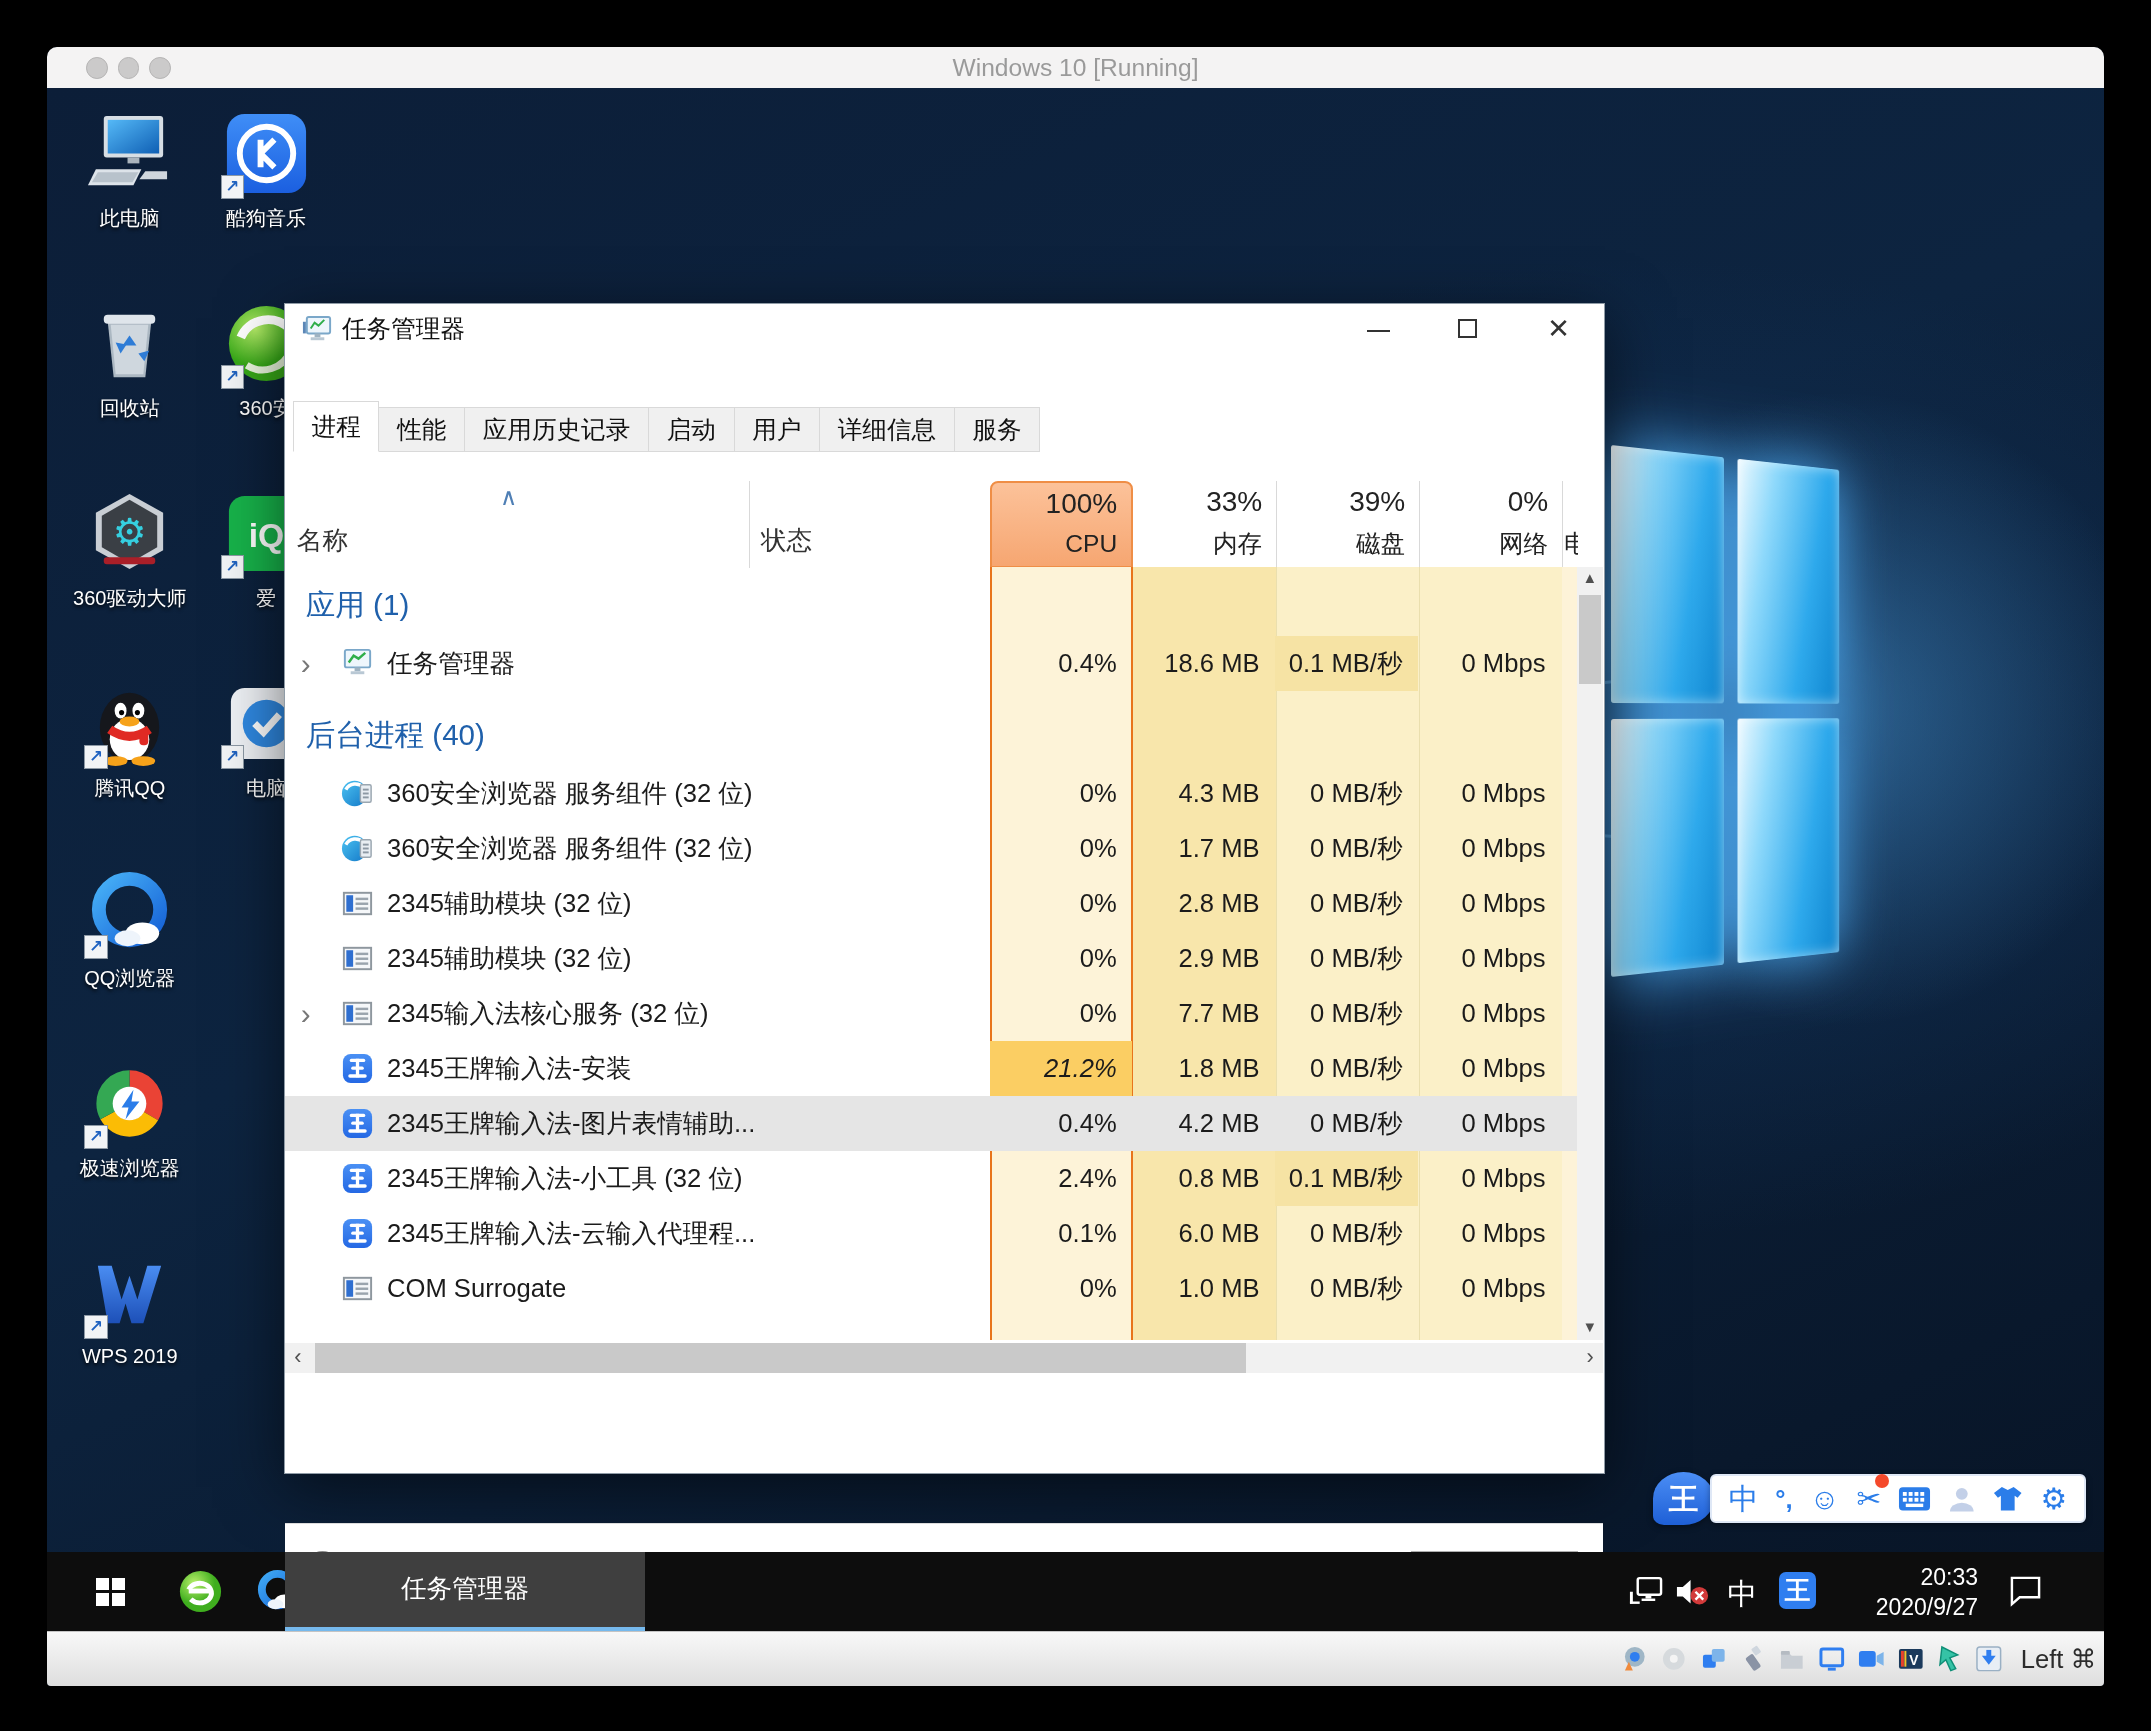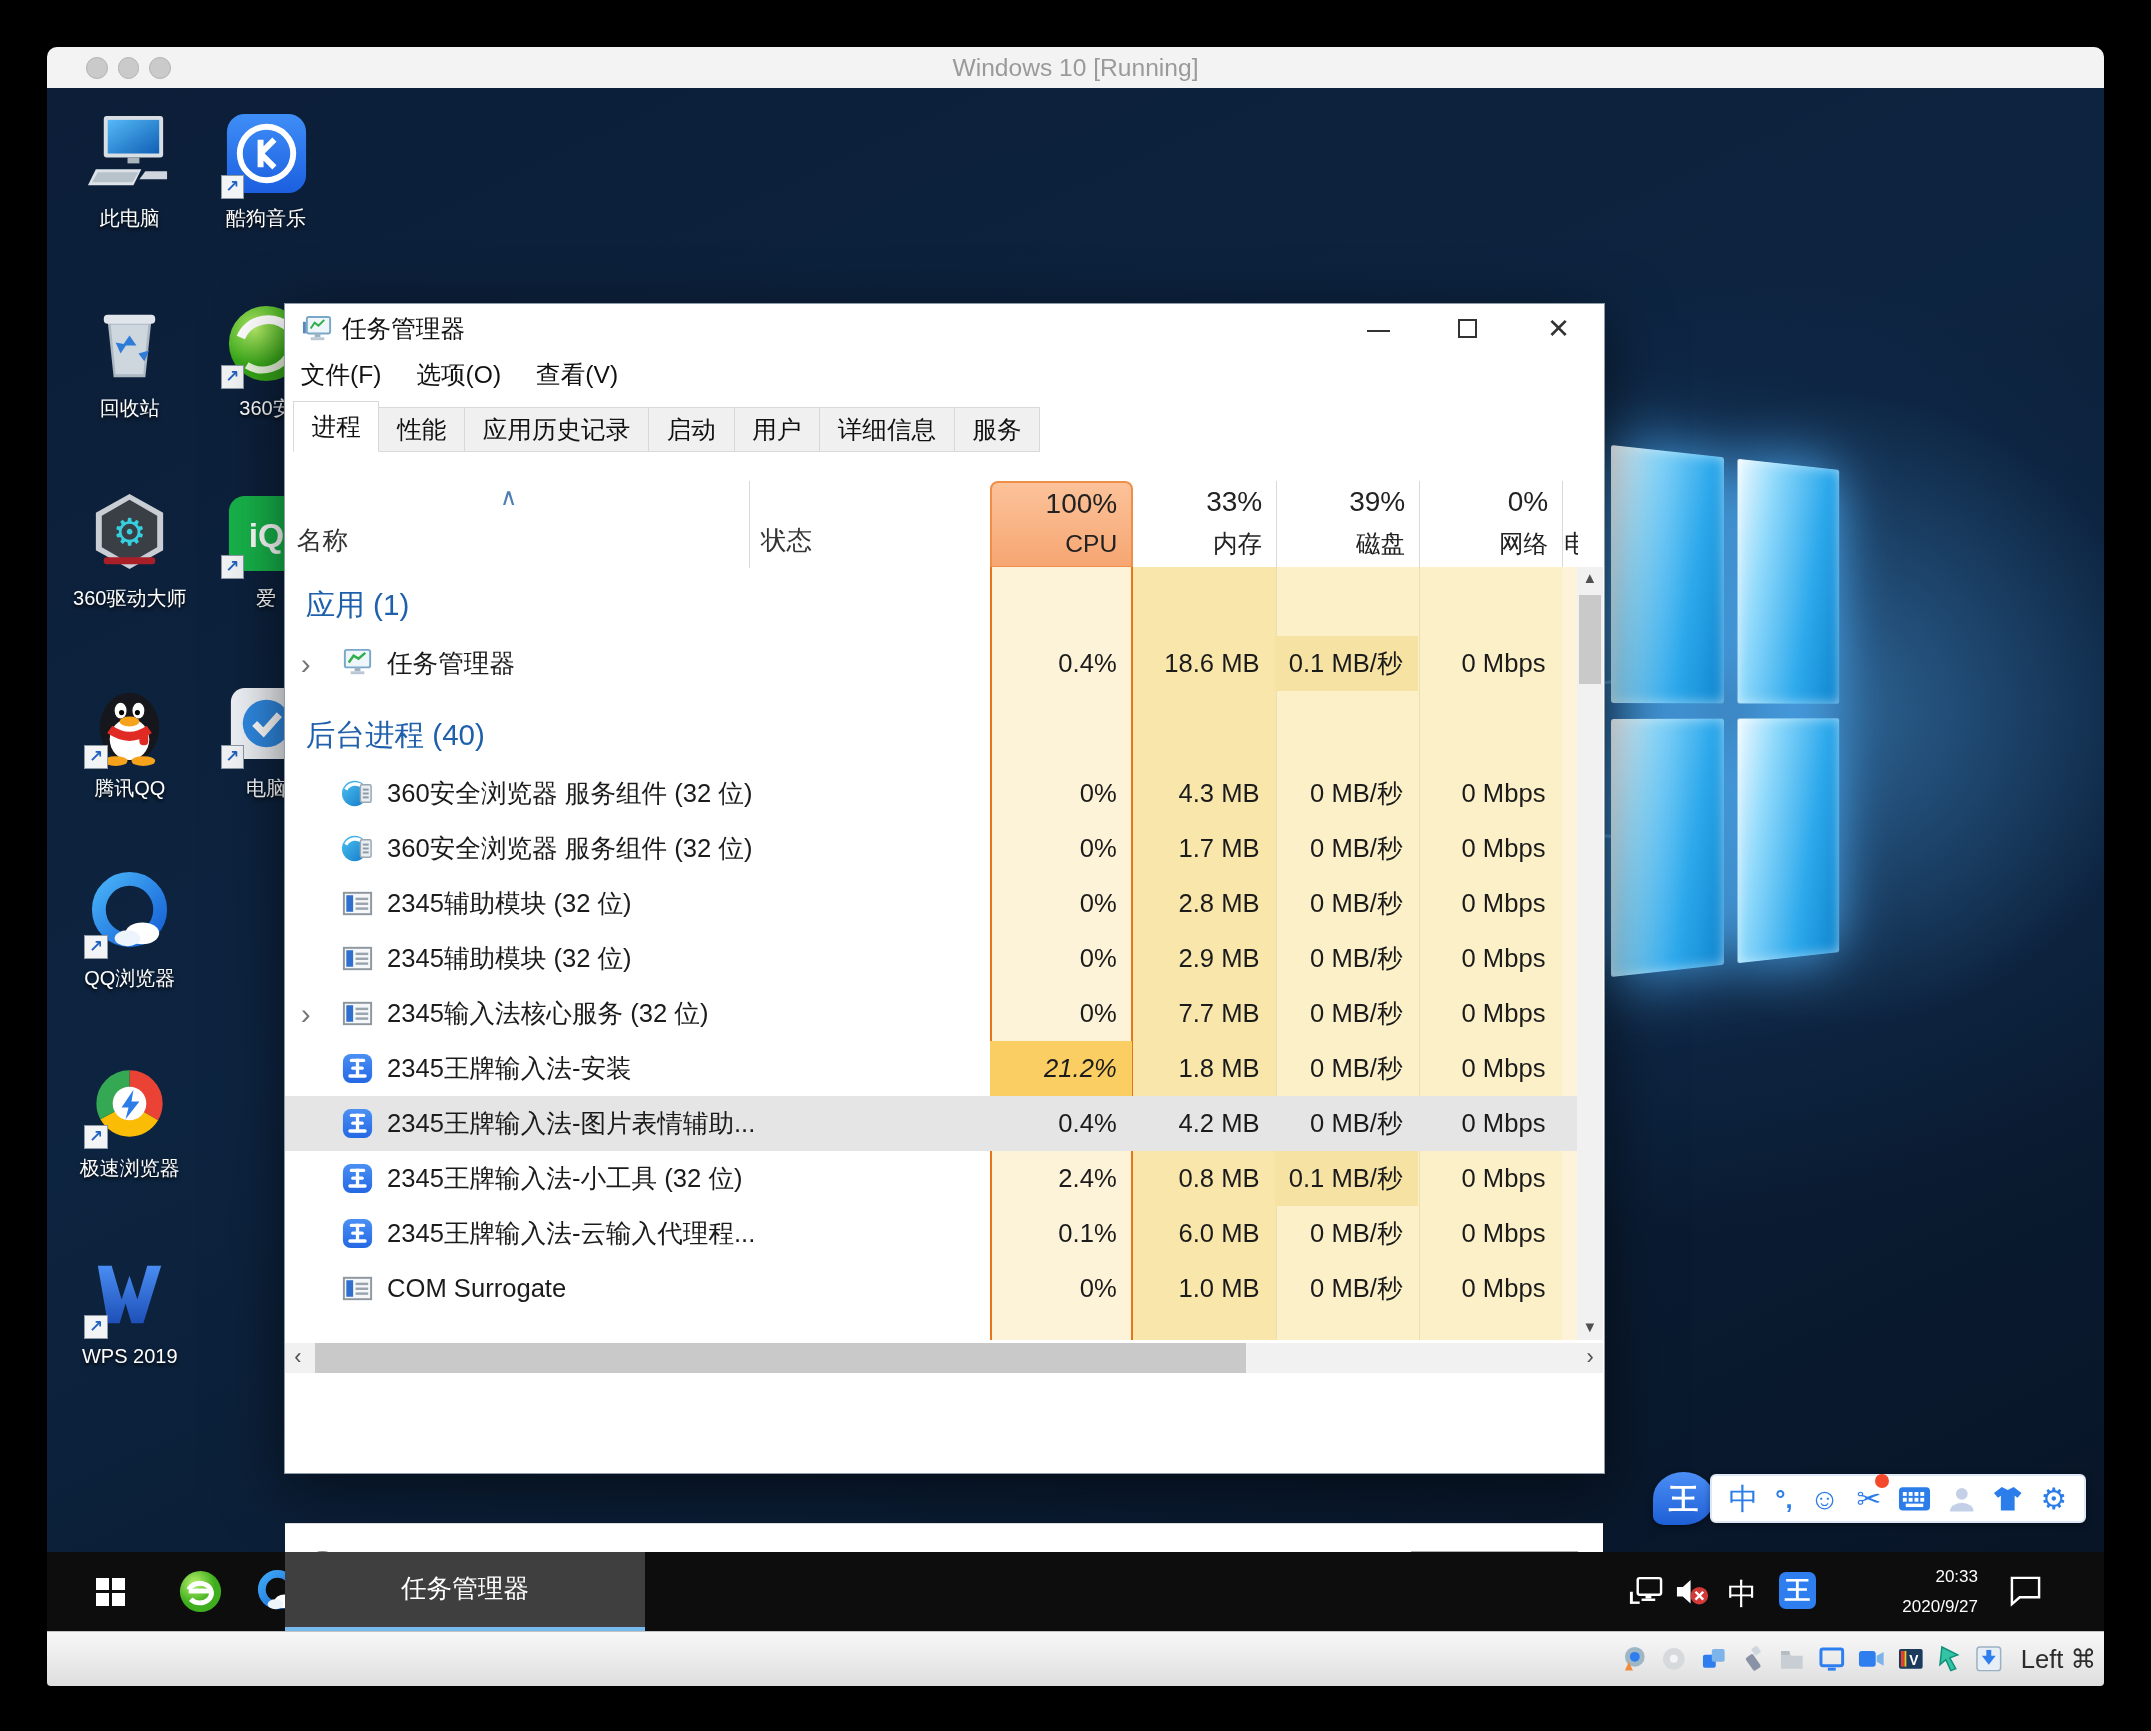--- a/index.html
+++ b/index.html
@@ -110,21 +110,21 @@
 
   
   .taskbar{position:absolute;left:0;top:1505px;width:2057px;height:79px;background:#0d0d0d;}
   .tb-start{position:absolute;left:49px;top:25.6px;width:29.6px;height:29.6px;display:grid;grid-template-columns:12.8px 12.8px;grid-template-rows:12.8px 12.8px;gap:3px;}
   .tb-start div{background:#fff;}
   .tb-icon{position:absolute;top:15.8px;width:47px;height:47px;}
   .tb-task{position:absolute;left:238px;top:0;width:360px;height:79px;background:#3f3f3f;border-bottom:4.9px solid #76b9ed;box-sizing:border-box;color:#fff;font-size:25.6px;text-align:center;line-height:72px;}
   .tray-item{position:absolute;top:21.7px;color:#fff;}
   .tray-lang{font-size:29.6px;top:21.7px;}
   .tray-wang{width:37px;height:37px;background:#2f7ef0;border-radius:6.9px;color:#fff;font-size:25.6px;font-weight:bold;text-align:center;line-height:37px;top:19.7px;}
-  .tray-clock{position:absolute;right:126px;top:9.9px;text-align:right;color:#fff;font-size:17px;line-height:30.5px;}
+  .tray-clock{position:absolute;right:126px;top:9.9px;text-align:right;color:#fff;font-size:23px;line-height:30.5px;}
 
   
   .vbox-bar{position:absolute;left:0;top:1584px;width:2057px;height:55px;background:linear-gradient(#f8f8f8,#dedede);border-top:1px solid #c4c4c4;box-sizing:border-box;display:flex;align-items:center;justify-content:flex-end;padding-right:7.9px;gap:11.8px;}
   .vb-ic{width:27.6px;height:27.6px;position:relative;}
   .vb-label{font-size:25.6px;color:#2c2c2c;margin-left:5.9px;white-space:nowrap;}
 </style>
 </head>
 <body>
 
 <div class="stage">
@@ -297,21 +297,20 @@
                 <rect x="10" y="24" width="14" height="3" fill="#b9c8d4"></rect>
                 <rect x="2" y="8" width="3" height="12" fill="#5b87b7"></rect>
               </svg>
           </span>
           <span class="tm-title">任务管理器</span>
           <span class="tm-ctrl ctrl-min"><span class="glyph-min"></span></span>
           <span class="tm-ctrl ctrl-max"><span class="glyph-max"></span></span>
           <span class="tm-ctrl ctrl-close"><span class="glyph-close">✕</span></span>
         </div>
 
-        <div class="tm-menubar" id="tm-menu"><span>文件(F)</span><span>选项(O)</span><span>查看(V)</span></div>
         <div class="tm-tabs" id="tm-tabs">
             <div class="tab active">进程</div>
             <div class="tab">性能</div>
             <div class="tab">应用历史记录</div>
             <div class="tab">启动</div>
             <div class="tab">用户</div>
             <div class="tab">详细信息</div>
             <div class="tab">服务</div>
           </div>
 

